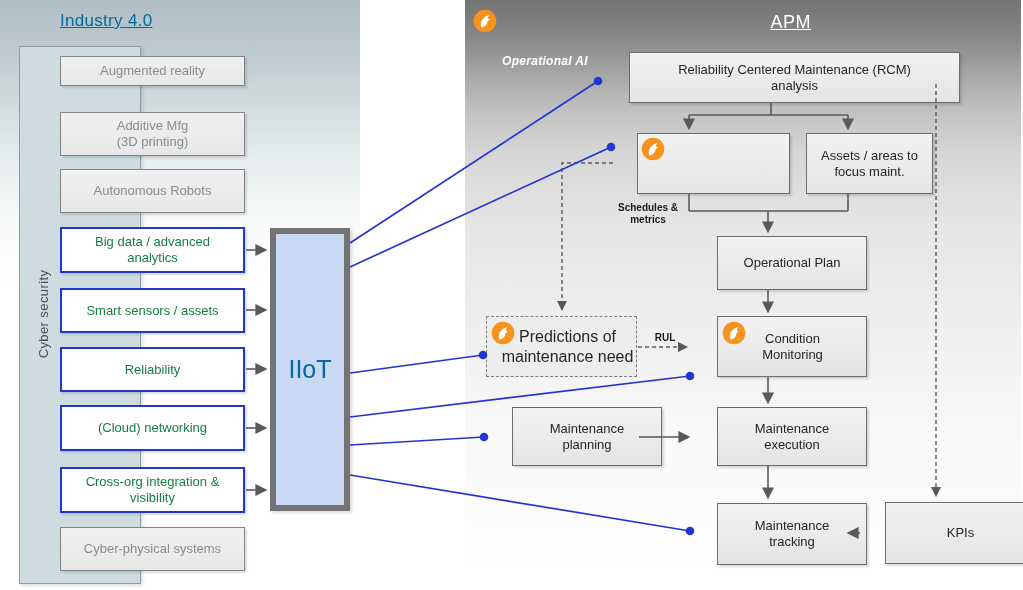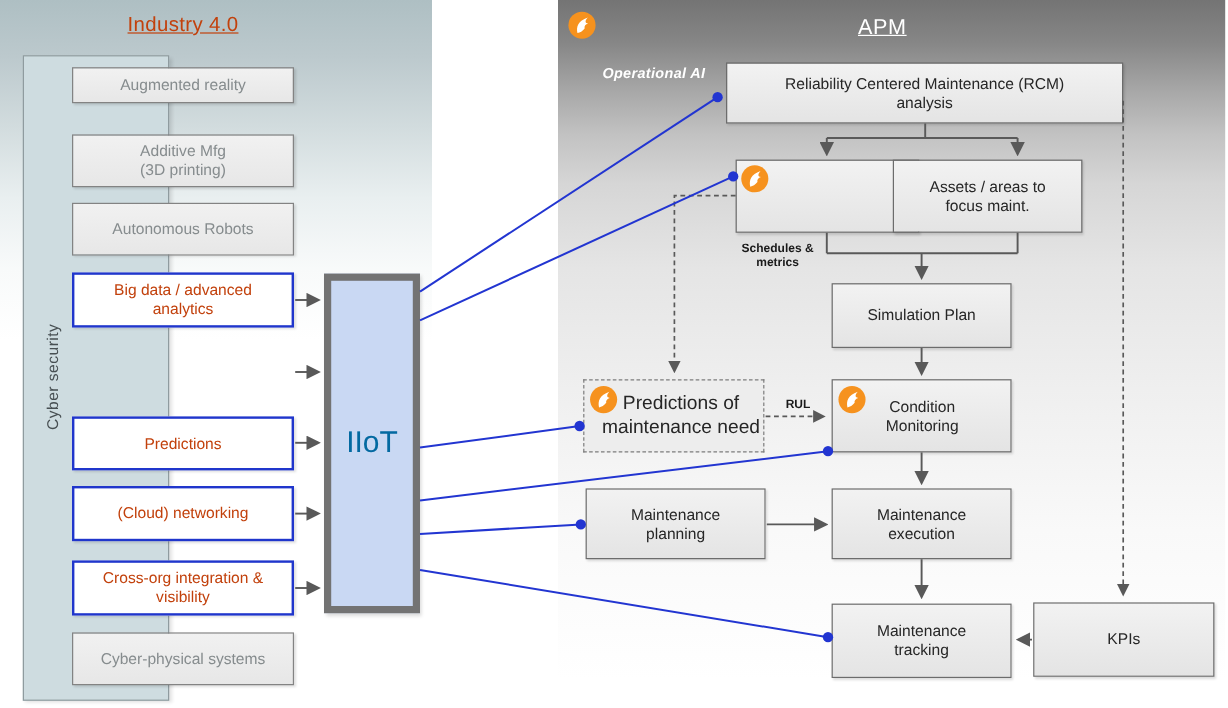--- a/index.html
+++ b/index.html
@@ -6,45 +6,45 @@
   #canvas{position:relative;width:1023px;height:590px;overflow:hidden;
           font-family:"Liberation Sans","DejaVu Sans",sans-serif;background:#fff;}
 
   
   .panel-left{position:absolute;left:0;top:0;width:360px;height:590px;z-index:0;
     background:linear-gradient(180deg,#aebfc3 0%,#bcc9cd 8%,#d2dcde 18%,#e9eff0 28%,#f8fafa 38%,#ffffff 48%);}
   .panel-right{position:absolute;left:465px;top:0;width:556px;height:590px;z-index:0;
     background:linear-gradient(180deg,#747474 0%,#868686 6%,#a8a8a8 13%,#c2c2c2 19%,#d6d6d6 26%,#e5e5e5 38%,#efefef 55%,#f9f9f9 75%,#ffffff 96%);}
 
   
-  .ltitle{position:absolute;left:60px;top:11px;width:185px;text-align:center;z-index:10;
-    color:#c2410c;font-size:17px;text-decoration:underline;letter-spacing:.3px;}
+  .ltitle{position:absolute;left:60px;top:11px;width:185px;z-index:10;
+    color:#0369a1;font-size:17px;text-decoration:underline;letter-spacing:.3px;}
   .brand{position:absolute;left:502px;top:11px;z-index:10;color:#ffffff;
     font-size:12px;font-weight:bold;font-style:italic;letter-spacing:.3px;margin-top:43px;}
-  .apm{position:absolute;left:715px;top:12px;width:96px;text-align:left;z-index:10;
+  .apm{position:absolute;left:715px;top:12px;width:96px;text-align:right;z-index:10;
     color:#ffffff;font-size:18px;text-decoration:underline;letter-spacing:.5px;}
   .hlogo{position:absolute;left:473px;top:9px;width:24px;height:24px;z-index:10;}
 
   
   .cbar{position:absolute;left:19px;top:46px;width:122px;height:538px;z-index:1;
     background:#cedce0;border:1.5px solid #8f9b9f;box-sizing:border-box;
     box-shadow:2px 2px 3px rgba(0,0,0,.12);}
   .vtext{position:absolute;left:-22px;top:306px;width:132px;height:16px;z-index:2;
     transform:rotate(-90deg);text-align:center;color:#474f52;font-size:13px;letter-spacing:.4px;}
 
   
   .bx{position:absolute;display:flex;align-items:center;justify-content:center;
     text-align:center;box-sizing:border-box;z-index:10;line-height:1.22;}
   .bx span{white-space:pre-line;}
   .lbox{background:linear-gradient(#f1f1f1,#e7e7e7);border:1.5px solid #838383;
     color:#868c8e;font-size:13px;box-shadow:1.5px 1.5px 2px rgba(0,0,0,.13);}
-  .bbox{background:#ffffff;border:2px solid #2036cc;color:#c2410c;font-size:13px;
+  .bbox{background:#ffffff;border:2px solid #2036cc;color:#15803d;font-size:13px;
     box-shadow:1.5px 1.5px 2px rgba(0,0,0,.13);}
   .rbox{background:linear-gradient(#f2f2f2,#e4e4e4);border:1.7px solid #6c6c6c;
-    color:#262626;font-size:13px;box-shadow:1.5px 1.5px 2px rgba(0,0,0,.14);}
+    color:#262626;font-size:13px;box-shadow:1.5px 1.5px 2px rgba(0,0,0,.14);margin-left:24px;}
   .dashbox{background:#ededed;border:1.7px dashed #7d7d7d;color:#262626;font-size:16px;}
   .hub{background:#c9d8f3;border:6px solid #737373;color:#0369a1;font-size:25px;
     box-shadow:2px 2px 3px rgba(0,0,0,.15);}
   .aiicon{position:absolute;left:3px;top:3px;width:24px;height:24px;}
 
   
   .note{position:absolute;z-index:10;text-align:center;color:#1a1a1a;
     font-size:10px;font-weight:bold;line-height:1.2;white-space:pre-line;}
 
   
@@ -78,22 +78,25 @@
       <span>Additive Mfg
 (3D printing)</span>
     </div>
   <div class="bx lbox" style="left:60px;top:169px;width:185px;height:44px">
       <span>Autonomous Robots</span>
     </div>
   <div class="bx bbox" style="left:60px;top:227px;width:185px;height:46px">
       <span>Big data / advanced
 analytics</span>
     </div>
+  <div class="bx bbox" style="left:60px;top:288px;width:185px;height:45px">
+      <span>Smart sensors / assets</span>
+    </div>
   <div class="bx bbox" style="left:60px;top:347px;width:185px;height:45px">
-      <span>Predictions</span>
+      <span>Reliability</span>
     </div>
   <div class="bx bbox" style="left:60px;top:405px;width:185px;height:46px">
       <span>(Cloud) networking</span>
     </div>
   <div class="bx bbox" style="left:60px;top:467px;width:185px;height:46px">
       <span>Cross-org integration &amp;
 visibility</span>
     </div>
   <div class="bx lbox" style="left:60px;top:527px;width:185px;height:44px">
       <span>Cyber-physical systems</span>
@@ -108,27 +111,27 @@
 analysis</span>
     </div>
 
   <div class="bx rbox" style="left:613px;top:133px;width:153px;height:61px;padding-left:14px">
     <span class="aiicon"><svg viewBox="0 0 24 24" width="24" height="24">
           <circle cx="12" cy="12" r="11.3" fill="#F6921E"></circle>
           <path d="M8.2 18.6 C7.1 13 8.6 8.5 16.8 5.5 C14.2 8.4 14.6 10.2 17.1 10.6 C15 11.5 13.7 12.5 14.2 14.7 C12.4 17.1 10.4 18.1 8.2 18.6 Z" fill="#fff"></path>
         </svg></span>
   </div>
 
-  <div class="bx rbox" style="left:744px;top:133px;width:158px;height:61px">
+  <div class="bx rbox" style="left:782px;top:133px;width:127px;height:61px">
       <span>Assets / areas to
 focus maint.</span>
     </div>
 
   <div class="bx rbox" style="left:693px;top:236px;width:150px;height:54px">
-      <span>Simulation Plan</span>
+      <span>Operational Plan</span>
     </div>
 
   <div class="bx dashbox" style="left:486px;top:316px;width:151px;height:61px;padding-left:12px">
     <span class="aiicon" style="left:4px;top:4px"><svg viewBox="0 0 24 24" width="24" height="24">
           <circle cx="12" cy="12" r="11.3" fill="#F6921E"></circle>
           <path d="M8.2 18.6 C7.1 13 8.6 8.5 16.8 5.5 C14.2 8.4 14.6 10.2 17.1 10.6 C15 11.5 13.7 12.5 14.2 14.7 C12.4 17.1 10.4 18.1 8.2 18.6 Z" fill="#fff"></path>
         </svg></span>
     <span>Predictions of
 maintenance need</span>
   </div>

